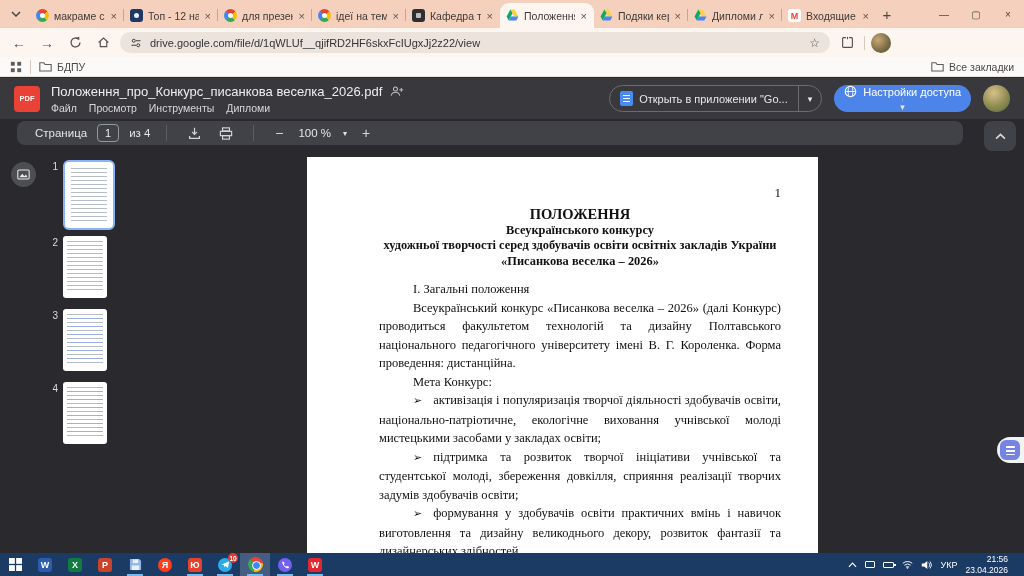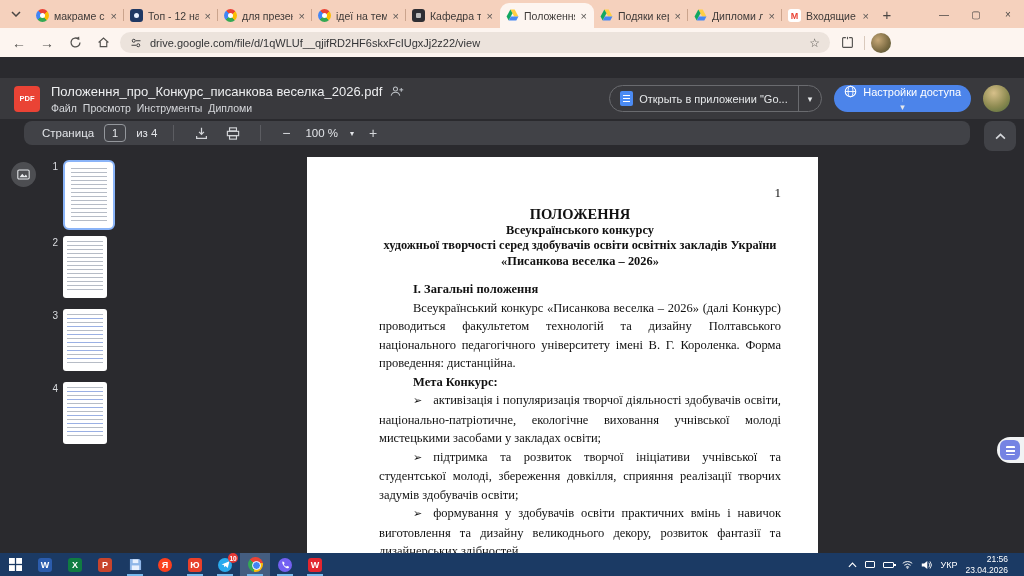--- a/index.html
+++ b/index.html
@@ -59,40 +59,40 @@
   .bm-spacer { flex:1; }
   .bm-item { display:flex; align-items:center; gap:5px; }
 
   
   .drive-header { position:absolute; top:78px; left:0; right:0; height:41px; background:#39393D;
                   display:flex; align-items:center; padding:0 14px; }
   .pdf-chip { width:26px; height:26px; border-radius:4px; background:#EA4335; color:#fff;
               font-size:7.5px; font-weight:bold; display:flex; align-items:center; justify-content:center; }
   .file-meta { margin-left:11px; }
   .file-name { font-size:13px; color:#EDEEF0; display:flex; align-items:center; gap:8px; }
-  .menu-row { display:flex; gap:6px; font-size:10.5px; color:#D6D8DC; margin-top:3px; }
+  .menu-row { display:flex; gap:12px; font-size:10.5px; color:#D6D8DC; margin-top:3px; }
   .hdr-right { margin-left:auto; display:flex; align-items:center; gap:12px; }
   .open-pill { height:27px; border:1px solid #6A6B6F; border-radius:14px; display:flex;
                align-items:center; color:#E6E8EA; font-size:11px; overflow:hidden; }
   .open-main { display:flex; align-items:center; gap:6px; padding:0 10px; }
   .pill-div { width:1px; height:27px; background:#6A6B6F; }
   .pill-caret { padding:0 9px; font-size:9px; color:#E6E8EA; }
   .docs-chip { width:13px; height:15px; border-radius:2px; background:#4B8BF4; position:relative; }
   .docs-chip::after { content:''; position:absolute; left:3px; right:3px; top:4px; height:7px;
      background:repeating-linear-gradient(180deg,#fff 0 1px,transparent 1px 3px); }
   .share-pill { height:27px; background:#4C84EA; border-radius:14px; color:#fff; font-size:11px;
                 display:flex; align-items:center; overflow:hidden;flex-direction:column; }
   .share-main { display:flex; align-items:center; gap:6px; padding:0 10px; }
   .share-pill .pill-div { background:#6FA0F0; }
   .avatar-lg { width:27px; height:27px; border-radius:50%;
                background:radial-gradient(circle at 40% 30%, #D7C08A, #8E8B52 55%, #4F6A3A); }
 
   
   .content { position:absolute; top:119px; left:0; right:0; bottom:23px; background:#2A2A2E; overflow:hidden; }
-  .viewer-toolbar { position:absolute; left:24px; top:2px; width:946px; height:20px; background:#414247;
+  .viewer-toolbar { position:absolute; left:17px; top:2px; width:946px; height:20px; background:#414247;
                     border-radius:8px; display:flex; align-items:center; padding:12px 18px; gap:10px;
                     color:#E2E4E8; font-size:11.5px; }
   .page-input { width:22px; height:18px; border:1px solid #94979C; border-radius:4px; background:transparent;
                 color:#E8EAED; font-size:11px; text-align:center; font-family:"Liberation Sans",sans-serif; }
   .tb-div { width:1px; height:16px; background:#5C5D62; margin:0 6px; }
   .tb-icon { width:22px; height:22px; display:flex; align-items:center; justify-content:center; color:#D5D7DB; }
   .zoom-minus,.zoom-plus { font-size:14px; color:#D5D7DB; width:18px; text-align:center; }
   .zoom-caret { font-size:8px; margin-left:2px; }
   .collapse-btn { position:absolute; left:984px; top:2px; width:32px; height:30px; background:#414247;
                   border-radius:8px; display:flex; align-items:center; justify-content:center; color:#D5D7DB; }
@@ -108,21 +108,21 @@
   .tlines.blue { background:repeating-linear-gradient(180deg,#B6BCC6 0 1px,transparent 1px 8px),
                  repeating-linear-gradient(180deg,transparent 0 4px,#9AB0E4 4px 5px,transparent 5px 8px); }
 
   .docpage { position:absolute; left:307px; top:38px; width:511px; height:396px; background:#fff;
              overflow:hidden; font-family:"Liberation Serif","DejaVu Serif",serif; color:#111;
              padding:28px 37px 0 72px; }
   .pageno { text-align:right; font-size:13px; line-height:15px; margin-bottom:7px; }
   .doctitle { text-align:center; font-weight:bold; font-size:12.4px; line-height:15.5px; white-space:nowrap; }
   .doctitle.big { font-size:14.5px; }
   .docbody { margin-top:11px; font-size:12.5px; line-height:18.5px; text-align:justify; }
-  .h-ind { font-weight:bold; text-indent:34px; }
+  .h-ind { font-weight:normal; text-indent:34px; }
   .para { text-indent:34px; }
   .bullet { text-indent:34px; }
   .marker { font-family:"DejaVu Sans",sans-serif; font-size:11px; margin-right:11px; }
 
   .float-ext { position:absolute; left:997px; top:318px; width:44px; height:26px; background:#F1F3F4;
                border-radius:13px; display:flex; align-items:center; padding-left:3px; }
   .ext-chip { width:20px; height:20px; border-radius:6px; background:#7583E3; display:flex;
               align-items:center; justify-content:center; }
   .ext-dots { width:9px; height:9px;
               background:repeating-linear-gradient(180deg,#fff 0 2px,transparent 2px 4px); border-radius:1px; }
@@ -262,20 +262,42 @@
     <div class="nav-icon">
       <svg width="13" height="13" viewBox="0 0 16 16">
           <path d="M6 2H3a1 1 0 0 0-1 1v10a1 1 0 0 0 1 1h10a1 1 0 0 0 1-1V3a1 1 0 0 0-1-1h-3" fill="none" stroke="#54524F" stroke-width="1.4"></path>
           <line x1="8" y1="1" x2="8" y2="4" stroke="#54524F" stroke-width="1.4"></line>
         </svg>
     </div>
     <div class="divider-v"></div>
     <div class="avatar-sm"></div>
   </div>
 
+  <div class="bookmarks">
+    <svg width="12" height="12" viewBox="0 0 14 14">
+        <rect x="1" y="1" width="4.5" height="4.5" fill="#5F5D5B"></rect>
+        <rect x="8.5" y="1" width="4.5" height="4.5" fill="#5F5D5B"></rect>
+        <rect x="1" y="8.5" width="4.5" height="4.5" fill="#5F5D5B"></rect>
+        <rect x="8.5" y="8.5" width="4.5" height="4.5" fill="#5F5D5B"></rect>
+      </svg>
+    <div class="divider-v"></div>
+    <div class="bm-item">
+      <svg width="13" height="11" viewBox="0 0 16 13">
+          <path d="M1 2h5l1.5 2H15v8H1z" fill="none" stroke="#5F5D5B" stroke-width="1.3"></path>
+        </svg>
+      <span>БДПУ</span>
+    </div>
+    <div class="bm-spacer"></div>
+    <div class="bm-item">
+      <svg width="13" height="11" viewBox="0 0 16 13">
+          <path d="M1 2h5l1.5 2H15v8H1z" fill="none" stroke="#5F5D5B" stroke-width="1.3"></path>
+        </svg>
+      <span>Все закладки</span>
+    </div>
+  </div>
 
   <div class="drive-header">
     <div class="pdf-chip">PDF</div>
     <div class="file-meta">
       <div class="file-name">
         <span>Положення_про_Конкурс_писанкова веселка_2026.pdf</span>
         <svg width="14" height="12" viewBox="0 0 18 14">
             <circle cx="7" cy="4.5" r="2.6" fill="none" stroke="#BDC1C6" stroke-width="1.3"></circle>
             <path d="M1.5 13c.6-3 3-4.5 5.5-4.5S12 10 12.5 13" fill="none" stroke="#BDC1C6" stroke-width="1.3"></path>
             <line x1="14.5" y1="3" x2="14.5" y2="8" stroke="#BDC1C6" stroke-width="1.3"></line>

